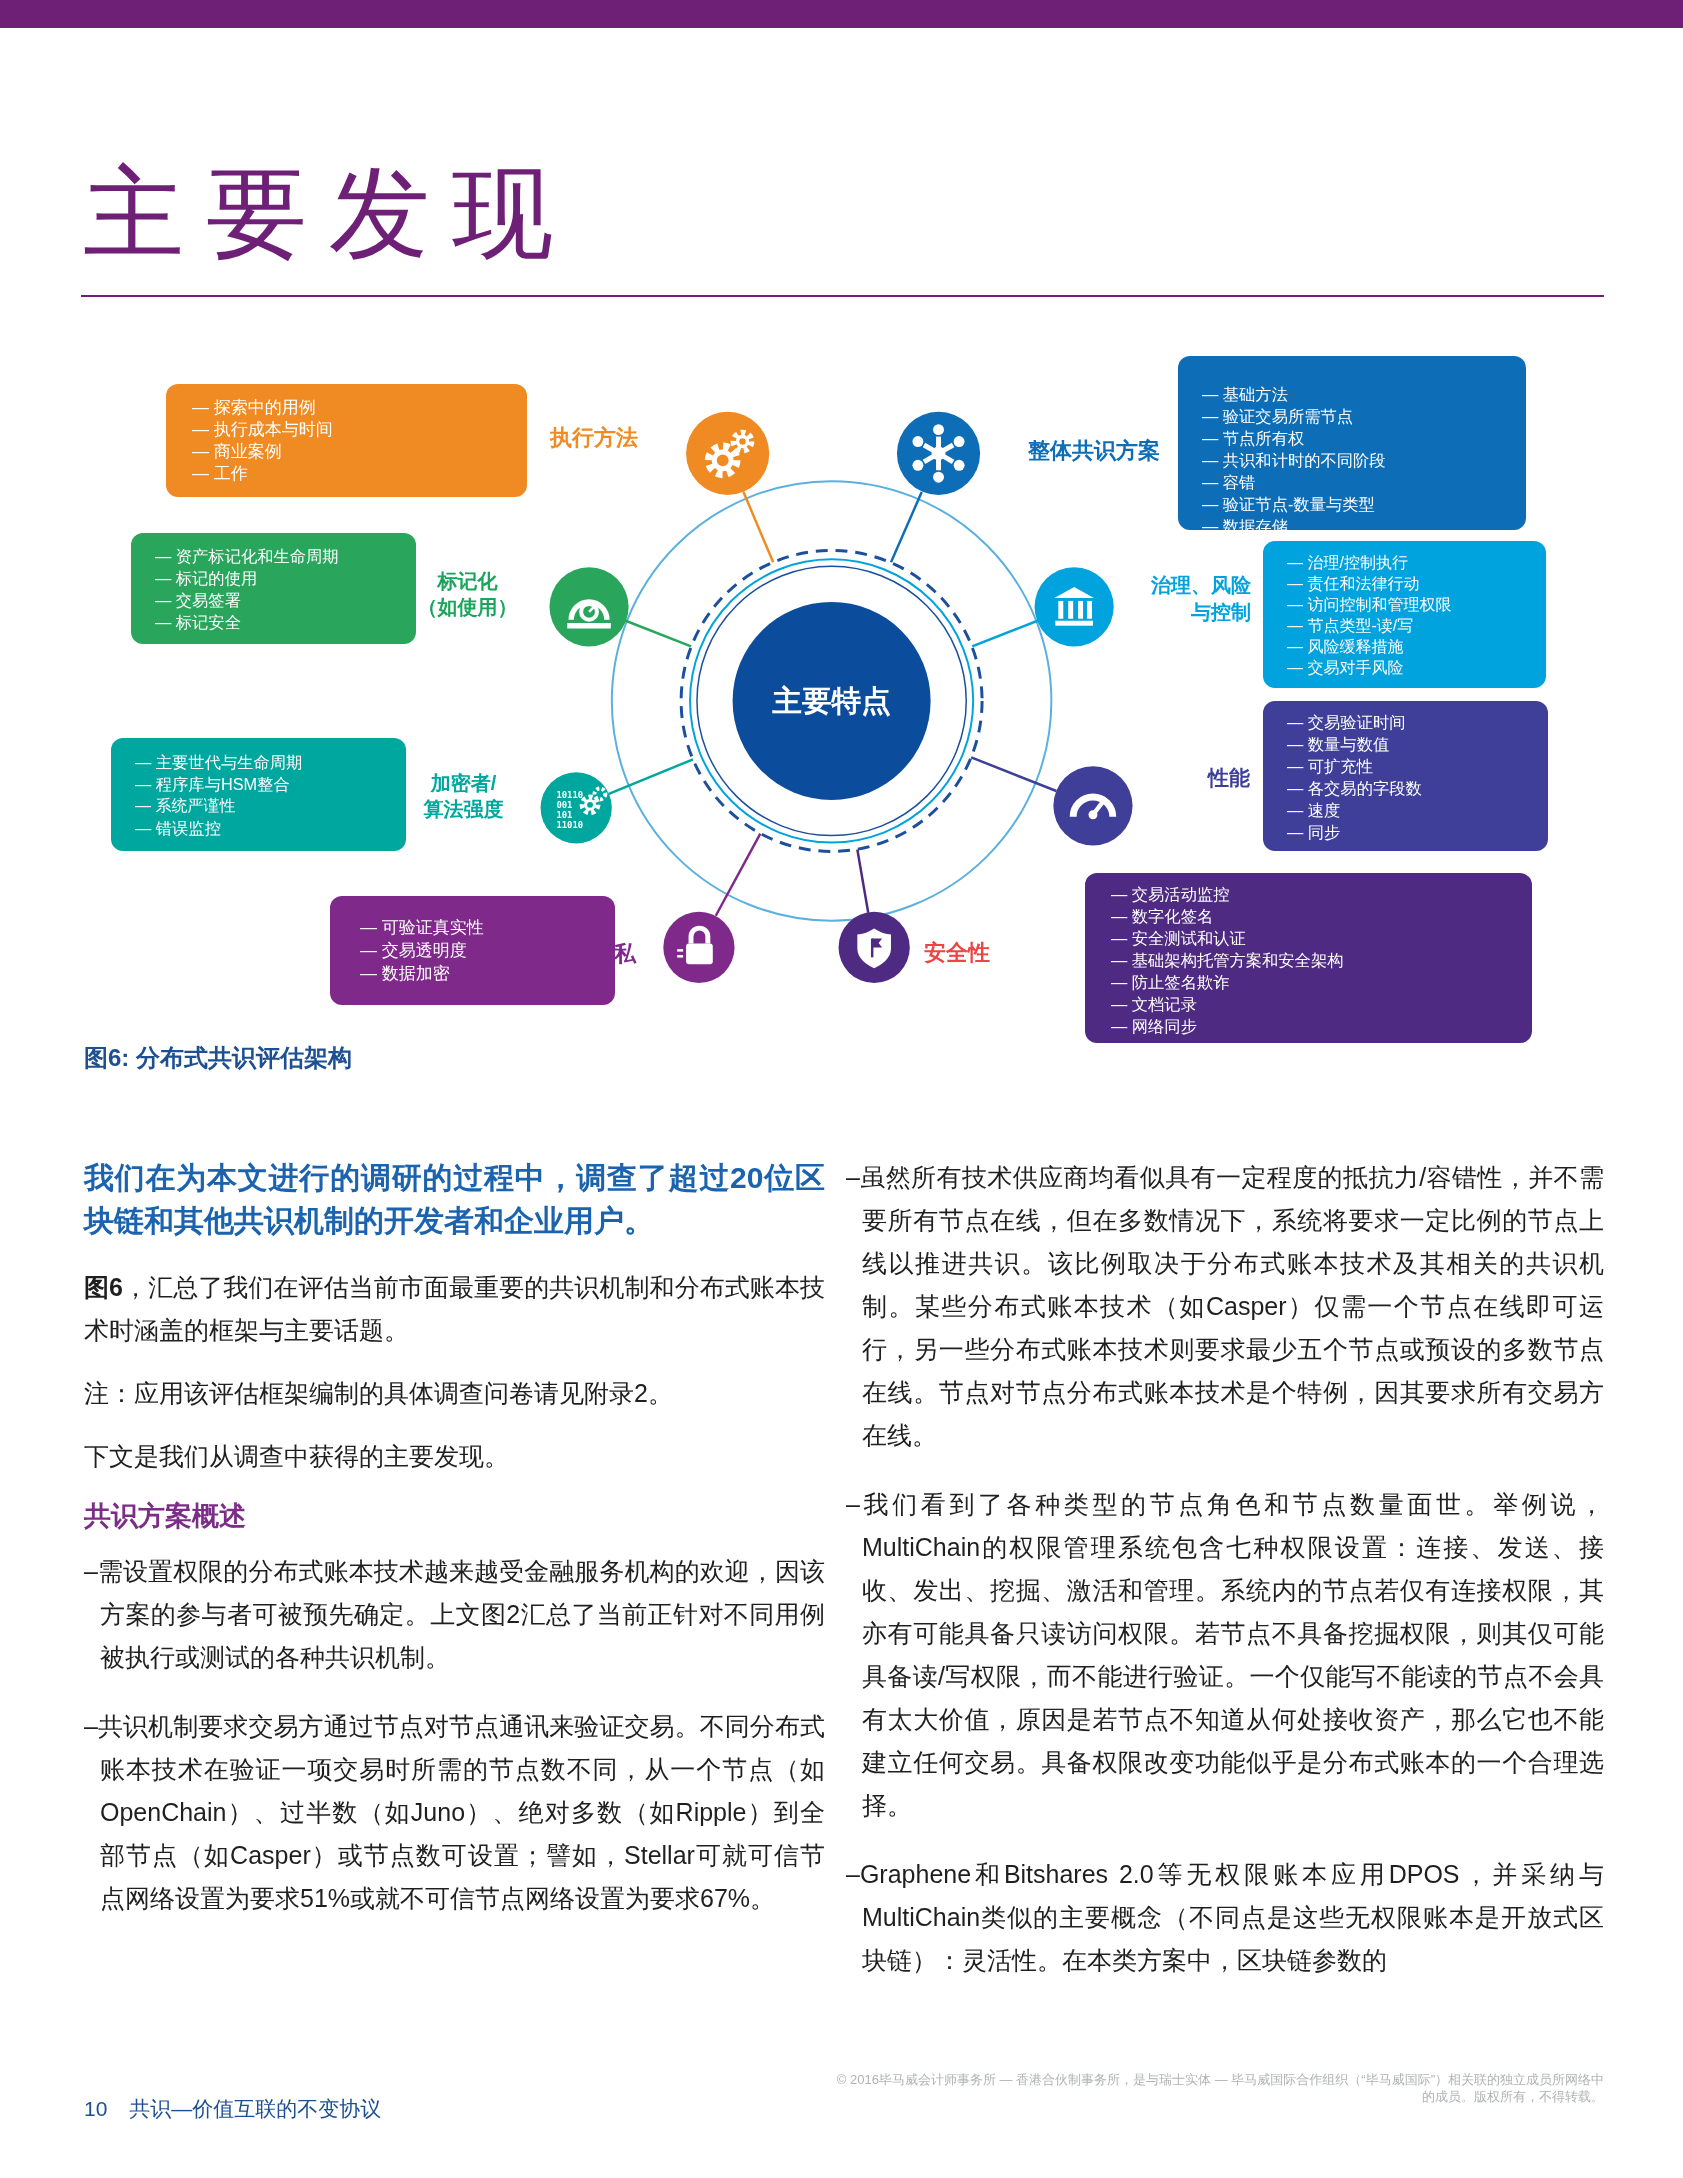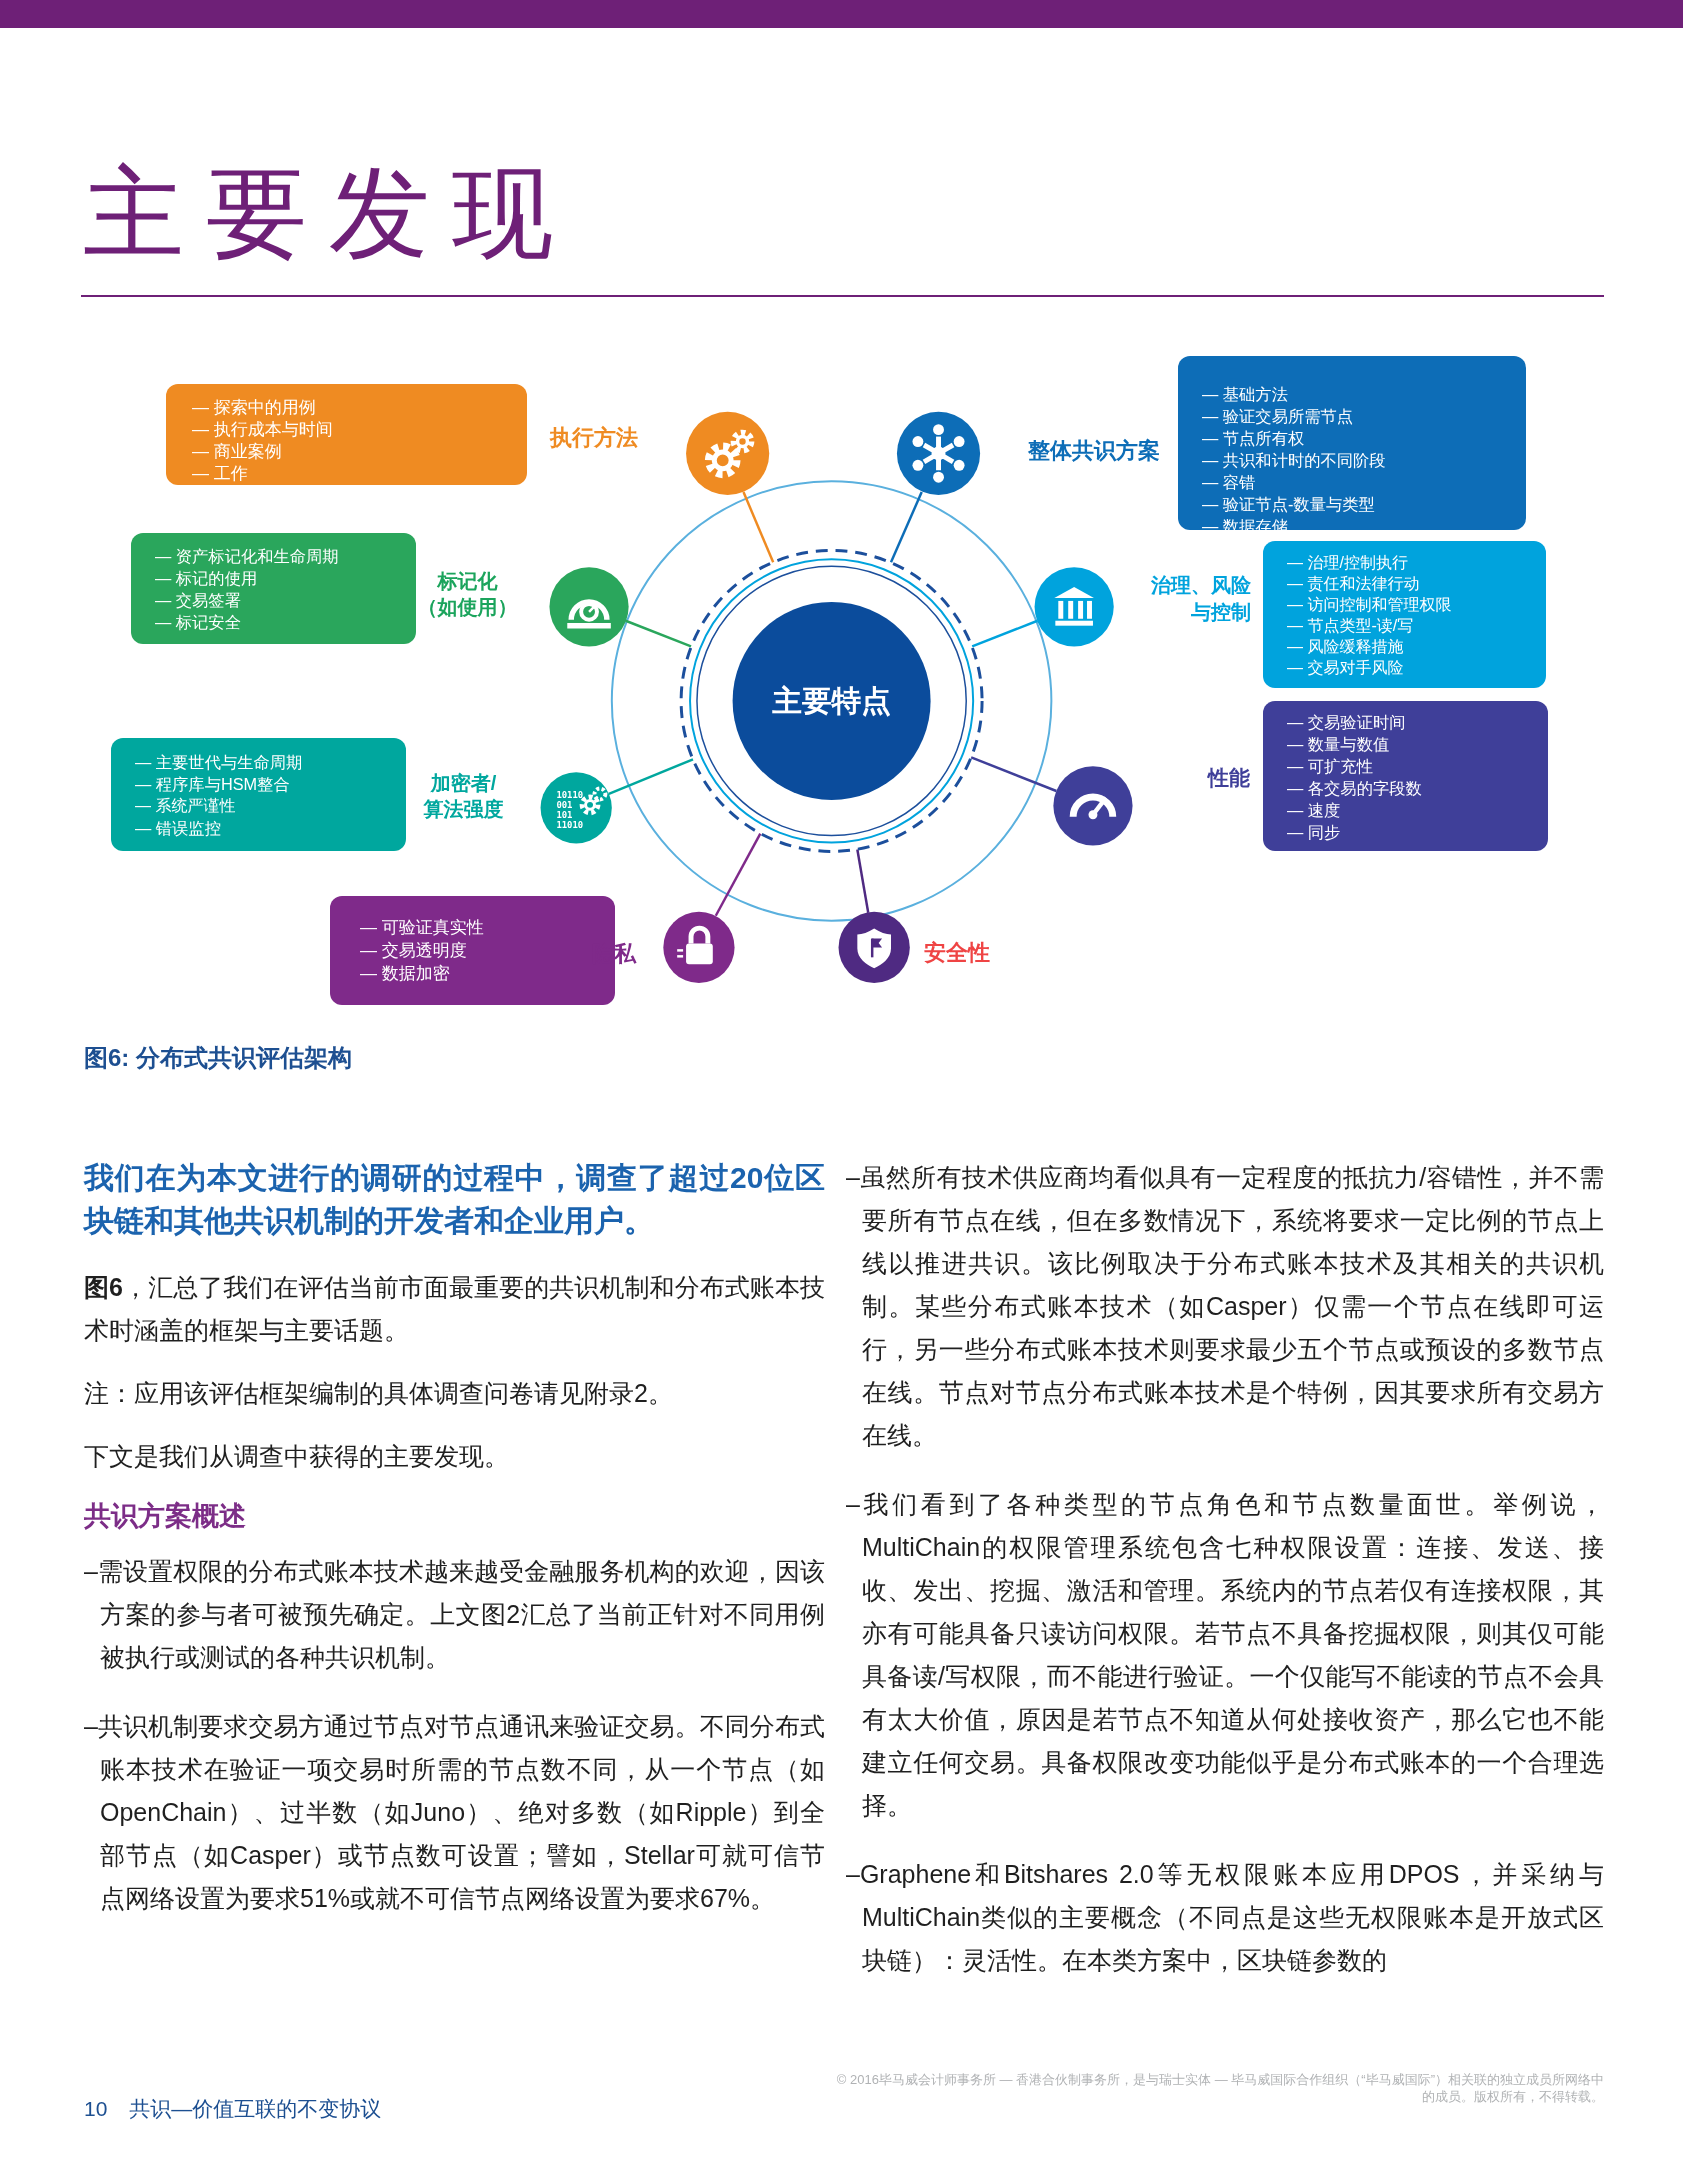--- a/index.html
+++ b/index.html
@@ -134,21 +134,21 @@
     </g>
 
     <g transform="translate(883,957)">
       <circle r="36" fill="#4f2a82"></circle>
       <path d="M 0 -19 C 6 -15 12 -13 17 -13 V 1 C 17 11 8 17 0 21 C -8 17 -17 11 -17 1 V -13 C -12 -13 -6 -15 0 -19 Z" fill="#fff"></path>
       <line x1="-2" y1="-9" x2="-2" y2="10" stroke="#4f2a82" stroke-width="2.5"></line>
       <path d="M -2 -9 h 10 l -3.5 4.5 3.5 4.5 h -10 Z" fill="#4f2a82"></path>
     </g>
   </svg>
 
-  <div class="box" style="left:166px;top:384px;width:361px;height:101px;background:#ef8b22;padding:13px 0 0 26px;">
+  <div class="box" style="left:166px;top:384px;width:361px;height:113px;background:#ef8b22;padding:13px 0 0 26px;">
     <div>
         <div class="bi">— 探索中的用例</div>
         <div class="bi">— 执行成本与时间</div>
         <div class="bi">— 商业案例</div>
         <div class="bi">— 工作</div>
       </div>
   </div>
   <div class="nlabel" style="left:550px;top:423px;font-size:22px;color:#ef8b22;">执行方法</div>
 
   <div class="box" style="left:1178px;top:356px;width:348px;height:174px;background:#0d6db7;padding:27px 0 0 24px;">
@@ -219,20 +219,31 @@
 
   <div class="box" style="left:330px;top:896px;width:285px;height:109px;background:#7f2a8a;padding:20px 0 0 30px;">
     <div>
         <div class="bi" style="line-height:23px">— 可验证真实性</div>
         <div class="bi" style="line-height:23px">— 交易透明度</div>
         <div class="bi" style="line-height:23px">— 数据加密</div>
       </div>
   </div>
   <div class="nlabel" style="left:592px;top:939px;font-size:22px;color:#7f2a8a;">隐私</div>
 
+  <div class="box" style="left:1085px;top:873px;width:447px;height:170px;background:#4f2a82;padding:10px 0 0 26px;">
+    <div>
+        <div class="bi" style="font-size:16.3px">— 交易活动监控</div>
+        <div class="bi" style="font-size:16.3px">— 数字化签名</div>
+        <div class="bi" style="font-size:16.3px">— 安全测试和认证</div>
+        <div class="bi" style="font-size:16.3px">— 基础架构托管方案和安全架构</div>
+        <div class="bi" style="font-size:16.3px">— 防止签名欺诈</div>
+        <div class="bi" style="font-size:16.3px">— 文档记录</div>
+        <div class="bi" style="font-size:16.3px">— 网络同步</div>
+      </div>
+  </div>
   <div class="nlabel" style="left:924px;top:938px;font-size:22px;color:#ef4444;">安全性</div>
 
   <div class="caption">图6: 分布式共识评估架构</div>
 
   <div id="leftcol" class="col">
     <p class="intro">我们在为本文进行的调研的过程中，调查了超过20位区块链和其他共识机制的开发者和企业用户。</p>
     <p class="para"><b>图6</b><span>，汇总了我们在评估当前市面最重要的共识机制和分布式账本技术时涵盖的框架与主要话题。</span></p>
     <p class="para">注：应用该评估框架编制的具体调查问卷请见附录2。</p>
     <p class="para">下文是我们从调查中获得的主要发现。</p>
     <div class="h2">共识方案概述</div>

